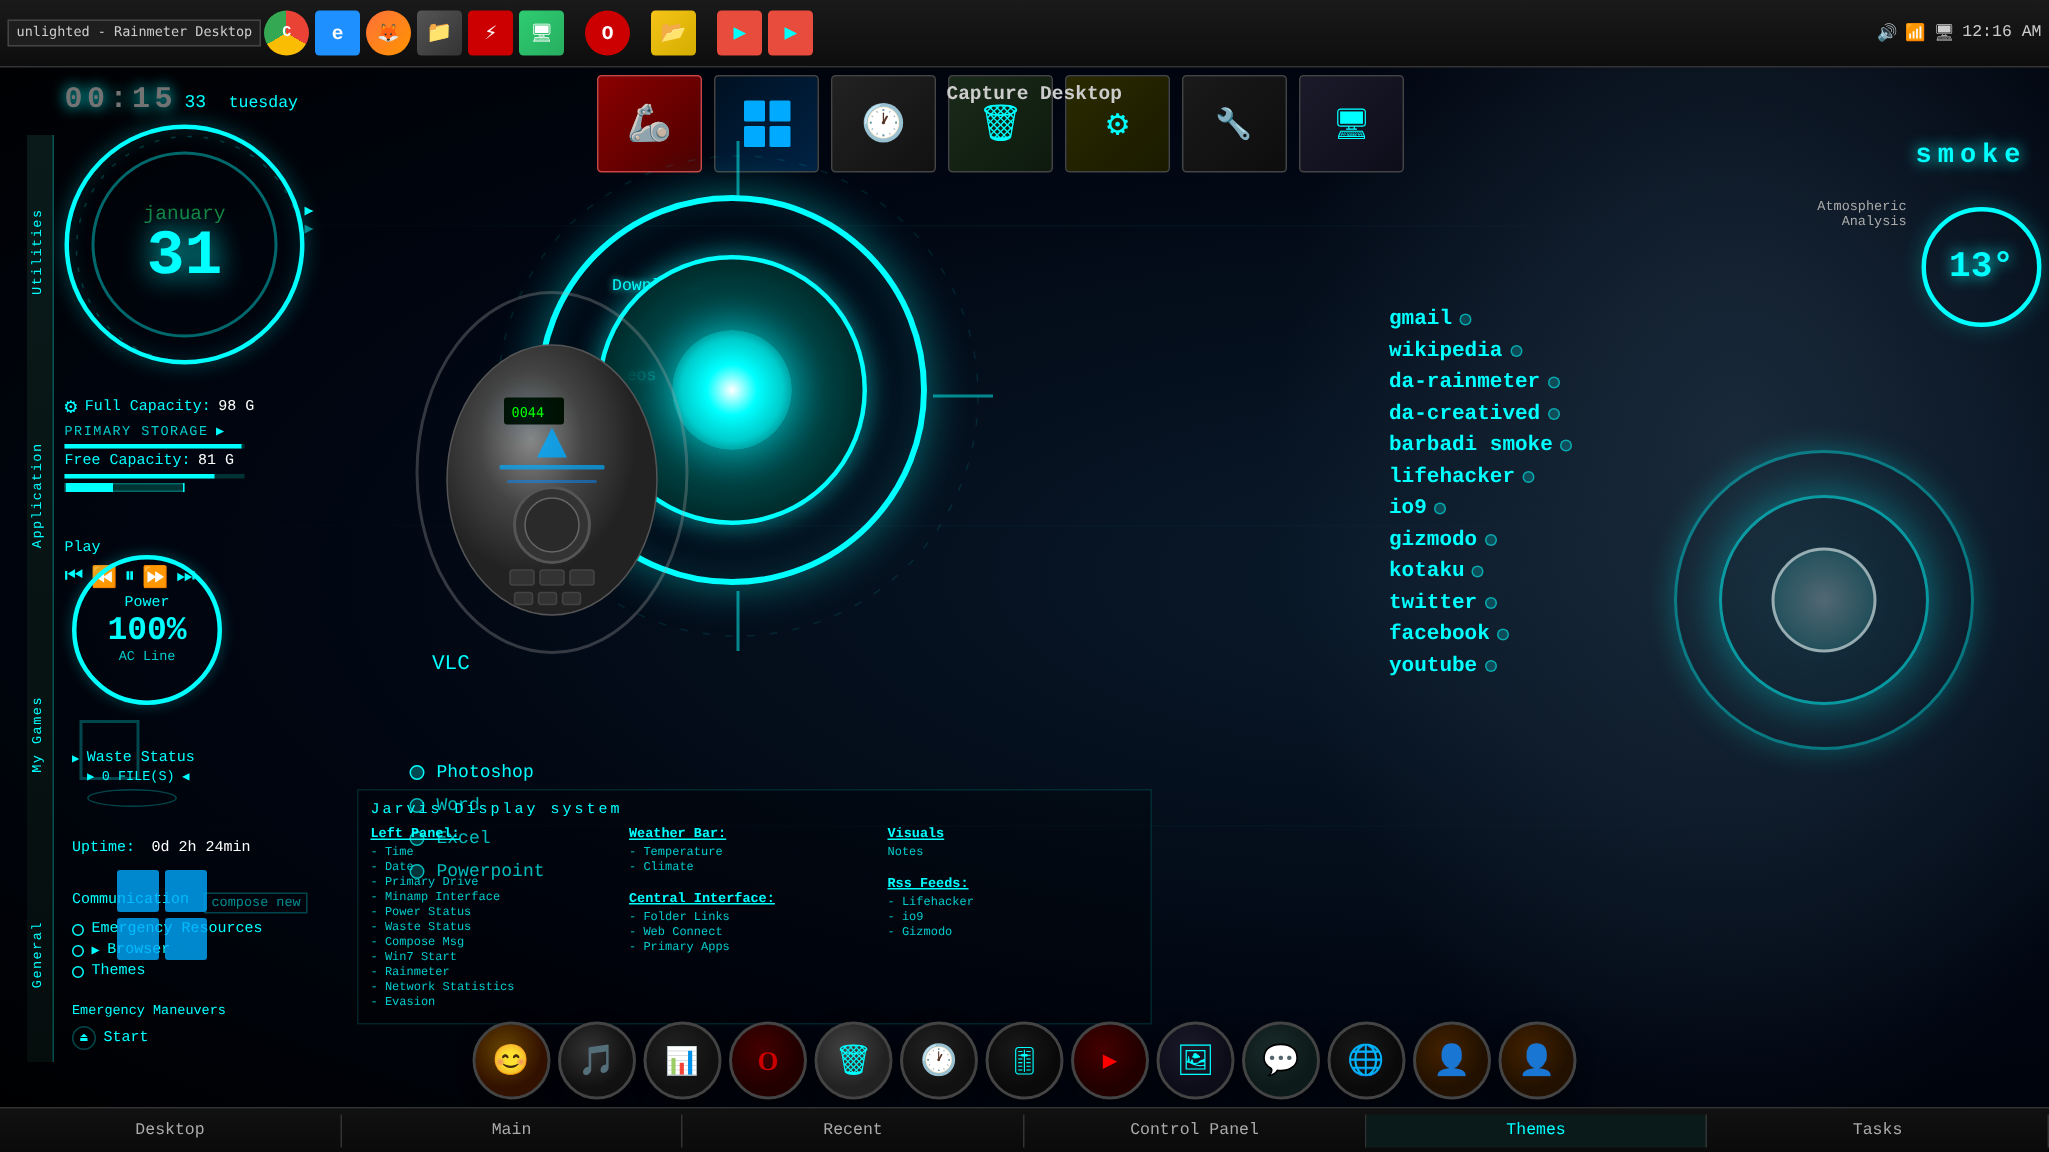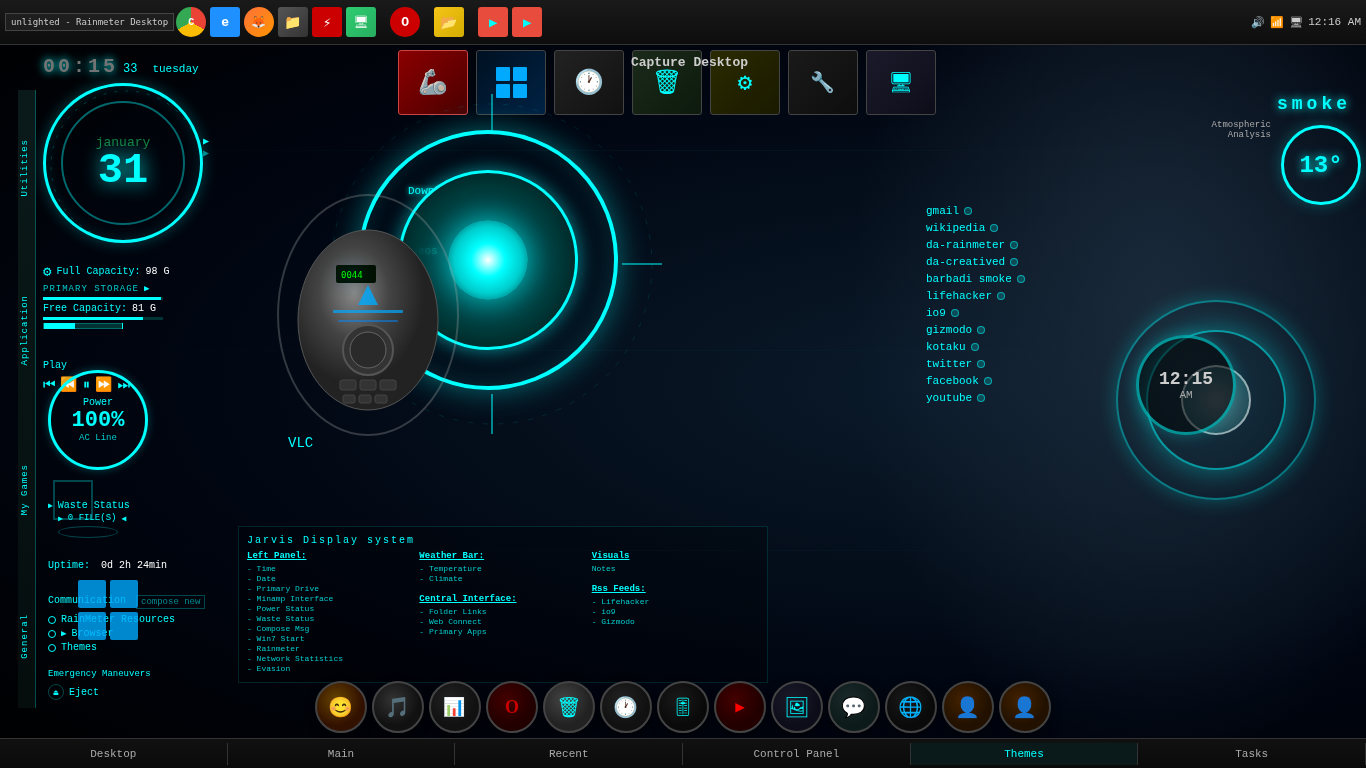--- a/index.html
+++ b/index.html
@@ -353,21 +353,22 @@
       border: 1px solid #00ffff;
     }
 
     
     #right-links-panel {
       position: absolute;
       right: 370px;
       top: 170px;
       width: 150px;
       color: #00ffff;
-      font-size: 11px;
+      font-size: 14px;
+      font-weight: bold;
     }
 
     .link-item {
       display: flex;
       align-items: center;
       gap: 5px;
       margin: 5px 0;
       cursor: pointer;
     }
 
@@ -676,40 +677,40 @@
       <span style="color:#fff;margin-left:5px;">0d 2h 24min</span>
     </div>
 
     <div id="communication">
       <div id="comm-header">
         <span>Communication</span>
         <span style="color:#00ffff88;cursor:pointer;font-size:9px;border:1px solid #00ffff44;padding:1px 4px;">compose new</span>
       </div>
       <div class="comm-item">
         <div class="comm-dot"></div>
-        <span style="cursor:pointer;">RainMeter Resources</span>
+        <span style="cursor:pointer;">Emergency Resources</span>
       </div>
       <div class="comm-item">
         <div class="comm-dot"></div>
         <span style="color:#00ffff;font-size:9px;">▶</span>
         <span style="cursor:pointer;">Browser</span>
       </div>
       <div class="comm-item">
         <div class="comm-dot"></div>
         <span style="cursor:pointer;">Themes</span>
       </div>
     </div>
 
     <div id="eject-section">
       <div style="color:#00ffff;font-size:9px;line-height:1.3;">Emergency Maneuvers</div>
       <div style="display:flex;align-items:center;gap:5px;margin-top:3px;">
         <div style="width:16px;height:16px;border:1px solid #00ffff44;border-radius:50%;display:flex;align-items:center;justify-content:center;">
           <span style="font-size:8px;color:#00ffff;">⏏</span>
         </div>
-        <span style="cursor:pointer;font-size:10px;">Eject</span>
+        <span style="cursor:pointer;font-size:10px;">Start</span>
       </div>
     </div>
 
     <div style="position:absolute;bottom:80px;left:30px;">
       <svg width="70" height="70" viewBox="0 0 70 70">
         <rect x="5" y="5" width="28" height="28" fill="#00aaff" opacity="0.8" rx="2"></rect>
         <rect x="37" y="5" width="28" height="28" fill="#00aaff" opacity="0.8" rx="2"></rect>
         <rect x="5" y="37" width="28" height="28" fill="#00aaff" opacity="0.8" rx="2"></rect>
         <rect x="37" y="37" width="28" height="28" fill="#00aaff" opacity="0.8" rx="2"></rect>
       </svg>
@@ -804,20 +805,38 @@
         <rect x="101" y="230" width="12" height="8" rx="2" fill="#333" stroke="#444"></rect>
         <rect x="117" y="230" width="12" height="8" rx="2" fill="#333" stroke="#444"></rect>
 
         <rect x="78" y="100" width="40" height="18" rx="2" fill="#001100"></rect>
         <text x="83" y="113" fill="#00ff00" font-size="9" font-family="monospace">0044</text>
       </svg>
     </div>
 
     <div class="center-label" style="top:390px;left:30px;font-size:14px;text-align:center;">VLC</div>
 
+    <div id="app-shortcuts" style="position:absolute;top:455px;left:15px;">
+      <div class="app-shortcut">
+        <div class="shortcut-dot"></div>
+        <span>Photoshop</span>
+      </div>
+      <div class="app-shortcut">
+        <div class="shortcut-dot"></div>
+        <span>Word</span>
+      </div>
+      <div class="app-shortcut">
+        <div class="shortcut-dot"></div>
+        <span>Excel</span>
+      </div>
+      <div class="app-shortcut">
+        <div class="shortcut-dot"></div>
+        <span>Powerpoint</span>
+      </div>
+    </div>
 
   </div>
 
   <div id="right-links-panel" style="position:absolute;right:280px;top:155px;width:160px;">
     <div class="link-item">
       <span>gmail</span>
       <div class="link-dot"></div>
     </div>
     <div class="link-item">
       <span>wikipedia</span>
@@ -860,34 +879,28 @@
       <div class="link-dot"></div>
     </div>
     <div class="link-item">
       <span>youtube</span>
       <div class="link-dot"></div>
     </div>
   </div>
 
   <div id="weather-bar" style="position:absolute;right:5px;top:5px;width:190px;">
     <div style="color:#00ffff;font-size:18px;font-weight:bold;letter-spacing:4px;text-align:right;margin-right:10px;text-shadow:0 0 10px #00ffff;margin-top:44px;">smoke</div>
-    <div style="display:flex;justify-content:flex-end;gap:10px;margin-top:6px;">
+    <div style="display:flex;justify-content:flex-end;gap:10px;margin-top:19px;">
       <span style="color:#aaa;font-size:9px;text-align:right;">Atmospheric Analysis</span>
       <div id="temp-circle" style="width:80px;height:80px;border:3px solid #00ffff;border-radius:50%;display:flex;align-items:center;justify-content:center;box-shadow:0 0 15px #00ffff44;flex-shrink:0;">
         <span id="temp-value" style="color:#00ffff;font-size:24px;font-weight:bold;text-shadow:0 0 10px #00ffff;">13°</span>
       </div>
     </div>
   </div>
 
-  <div id="analog-clock" style="position:absolute;right:110px;top:290px;">
-    <div id="analog-circle">
-      <span id="analog-time">12:15</span>
-      <span id="analog-ampm">AM</span>
-    </div>
-  </div>
 
   <div id="jarvis-panel" style="position:absolute;bottom:55px;left:220px;width:530px;">
     <div id="jarvis-title">Jarvis Display system</div>
     <div class="jarvis-grid">
 
       <div>
         <div class="jarvis-col-title">Left Panel:</div>
         <div class="jarvis-item">- Time</div>
         <div class="jarvis-item">- Date</div>
         <div class="jarvis-item">- Primary Drive</div>

